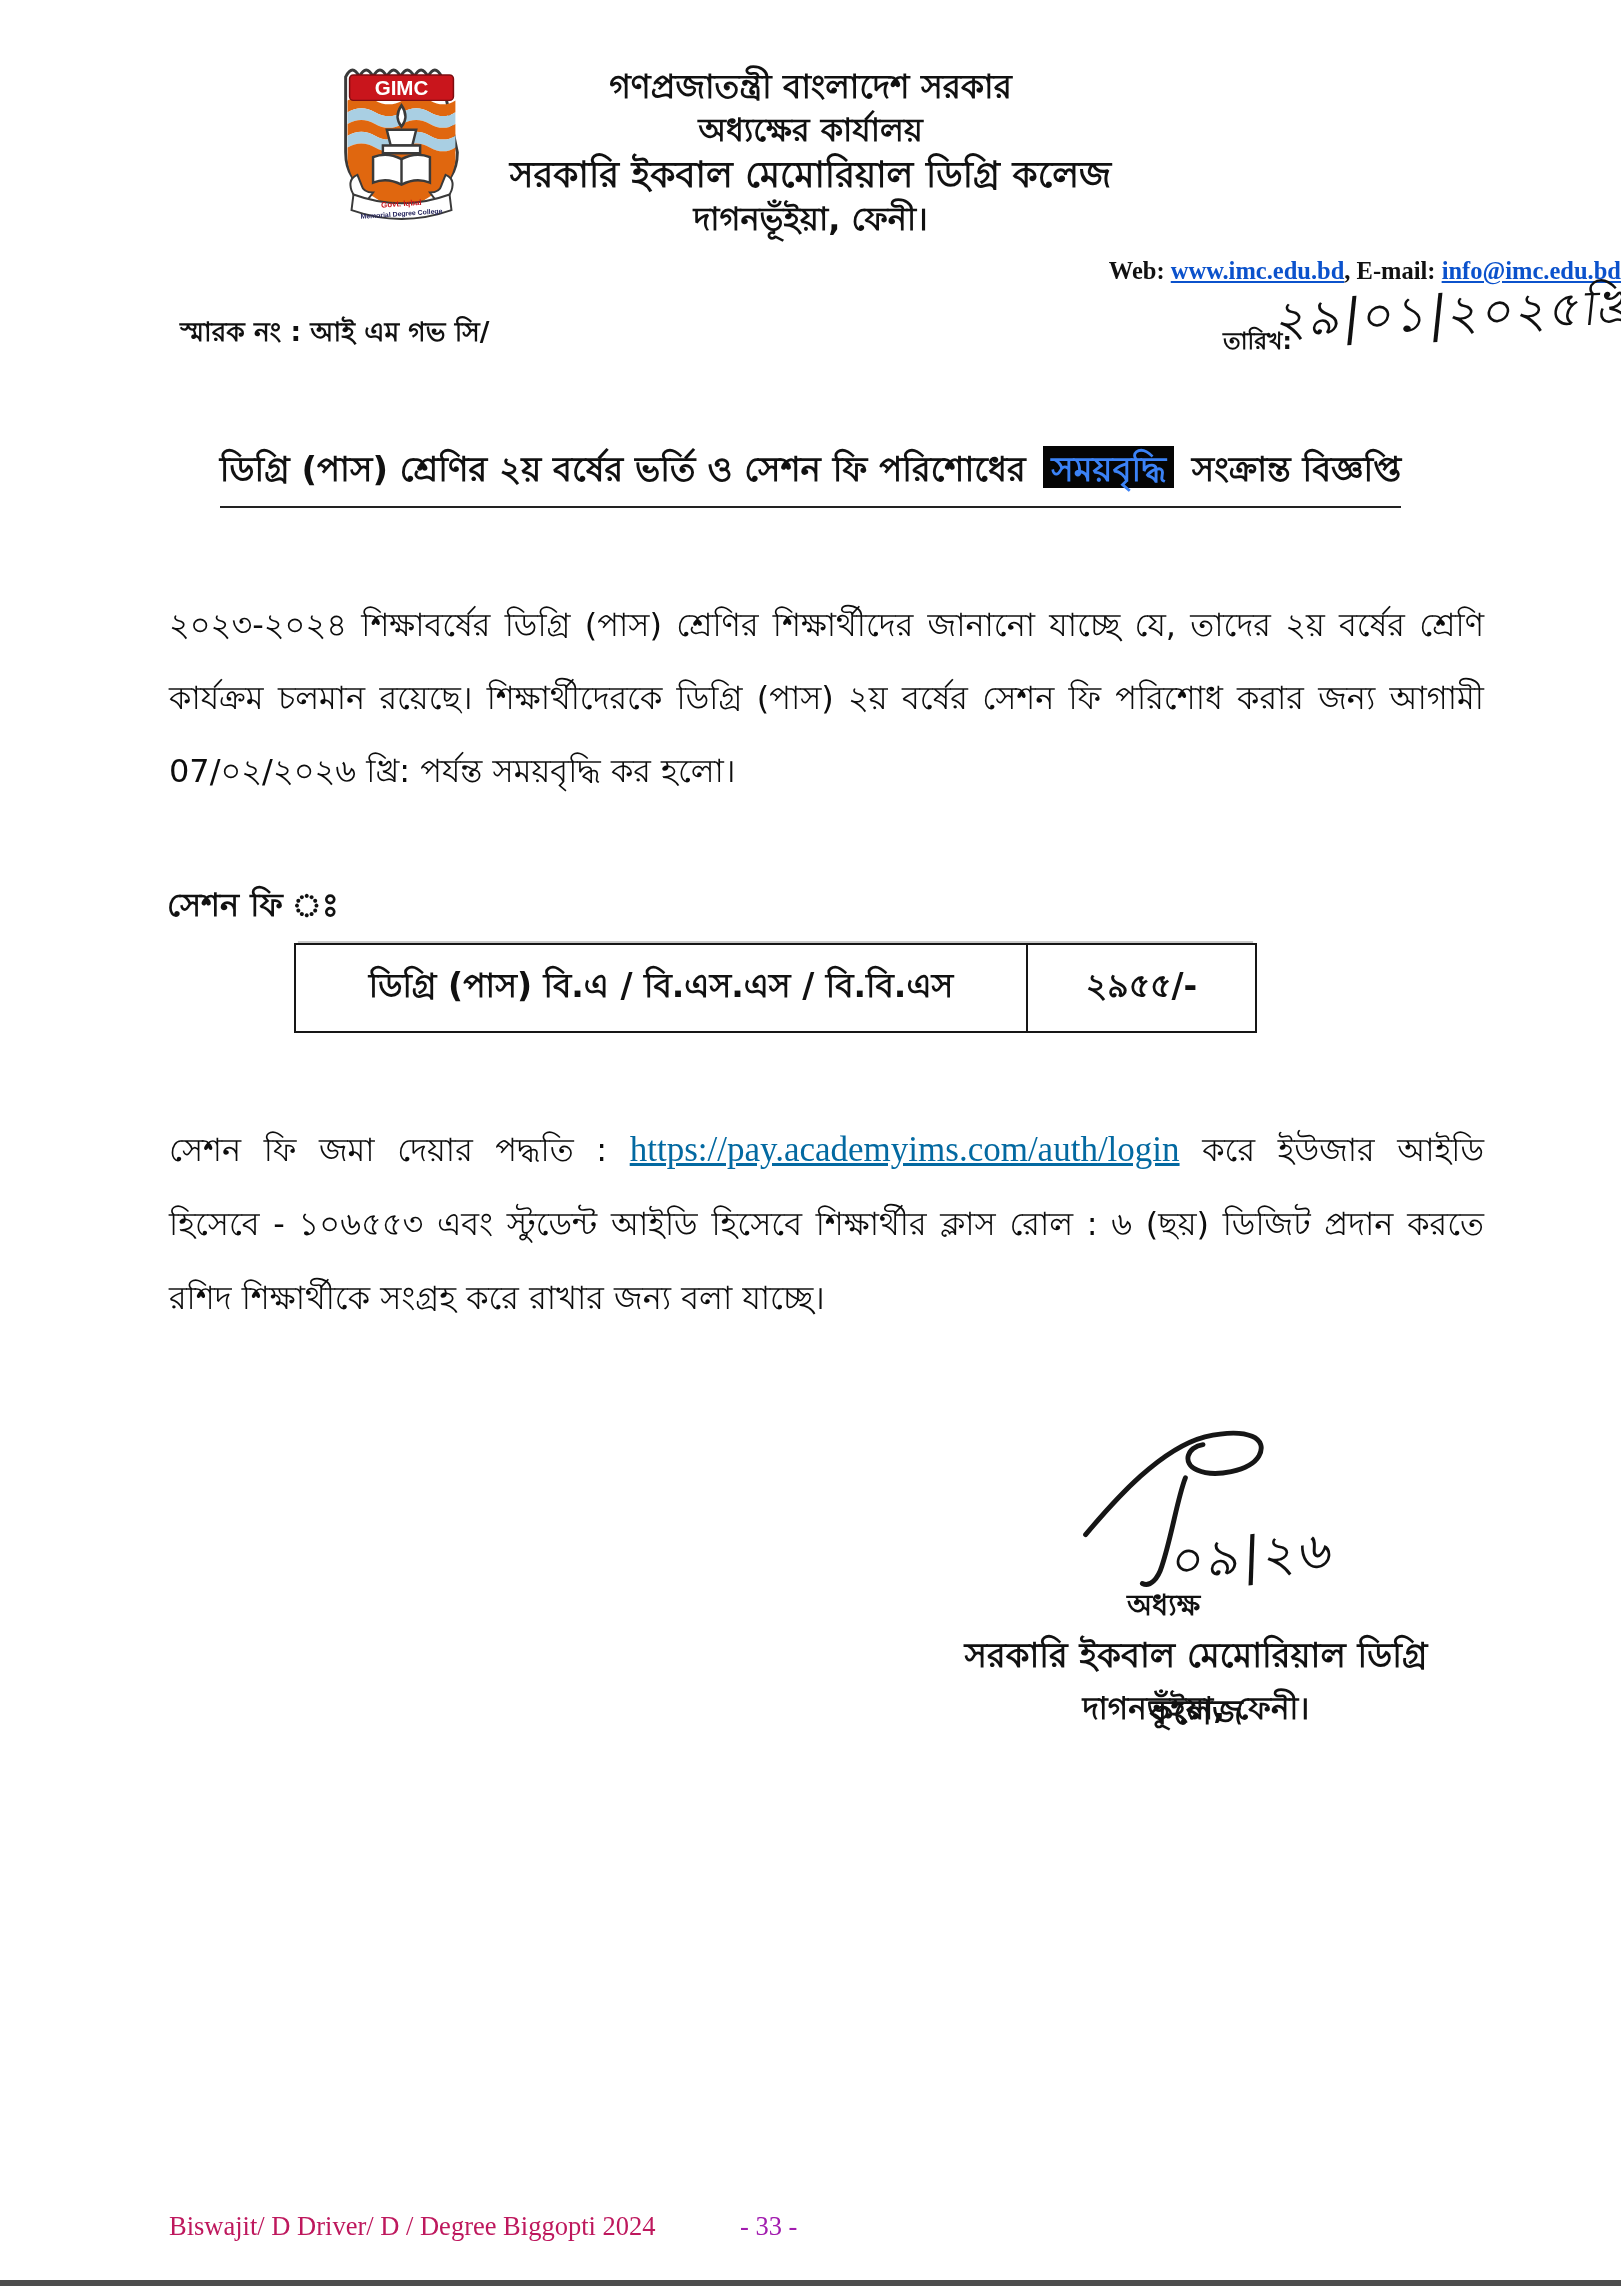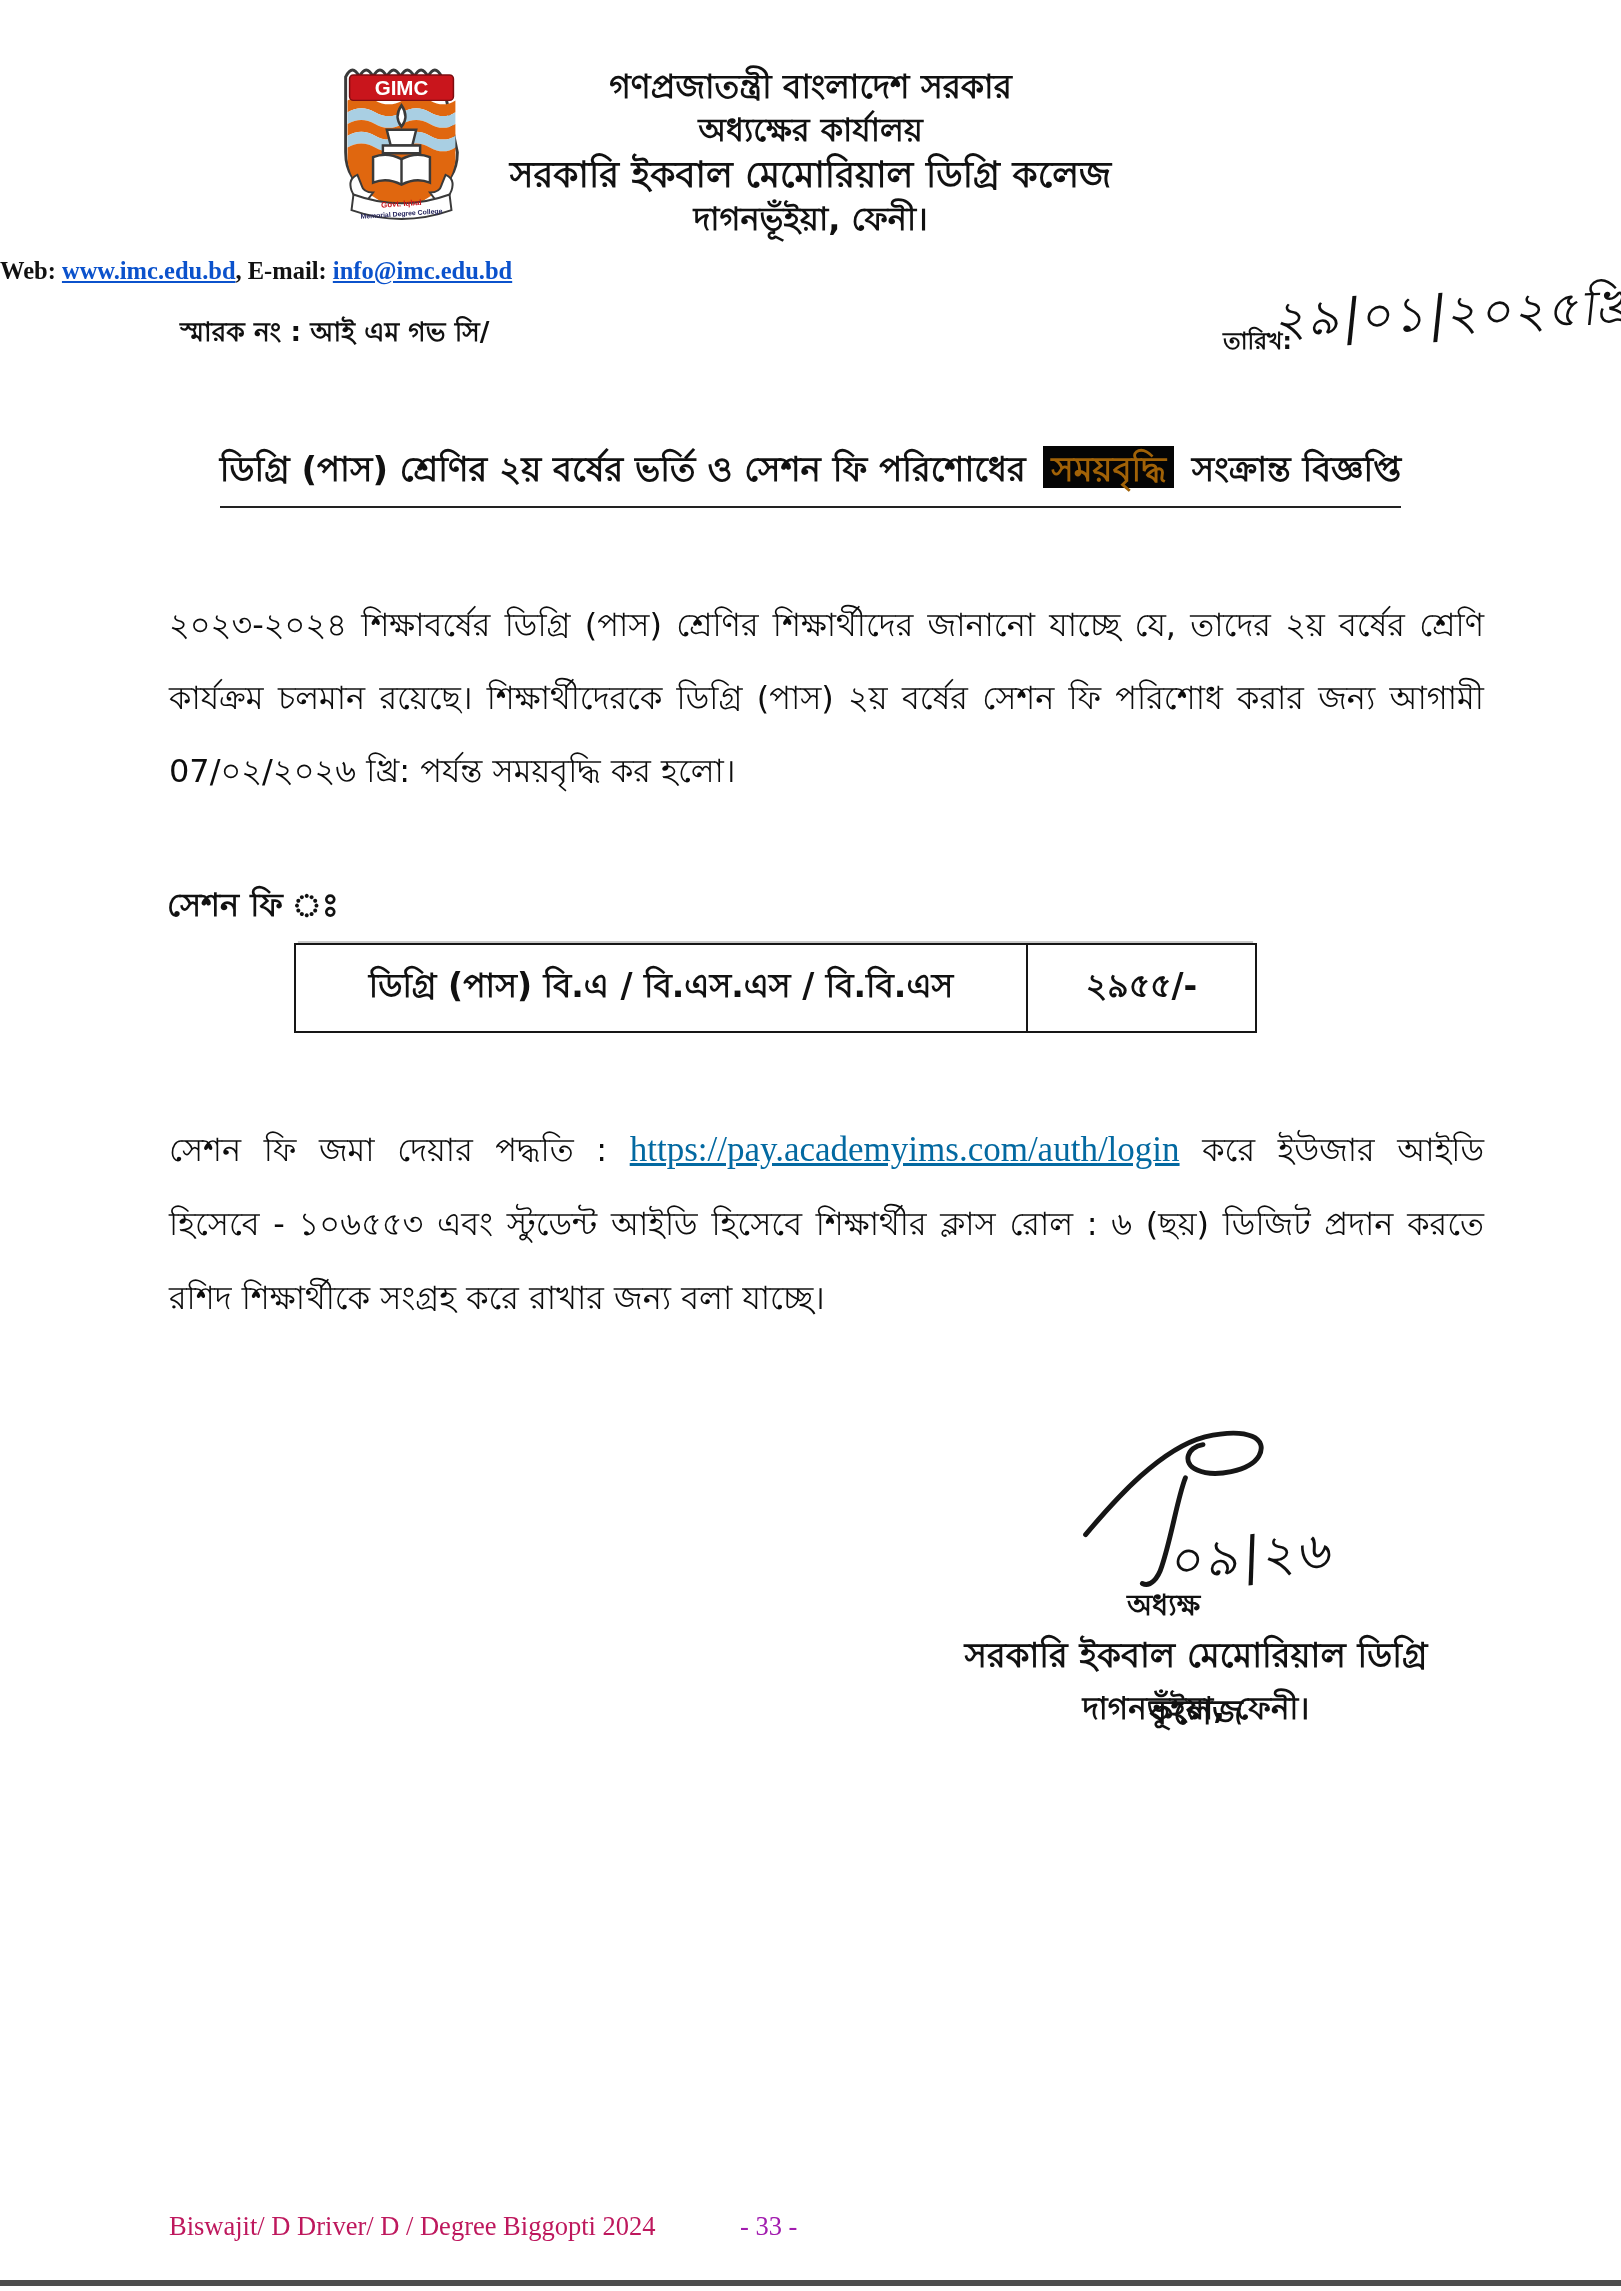--- a/index.html
+++ b/index.html
@@ -14,39 +14,39 @@
   .bn{font-family:"DejaVu Sans","Liberation Sans",sans-serif;}
   .abs{position:absolute;}
 
   
   .header-block{left:0;right:0;top:65px;text-align:center;line-height:1.32;}
   .h-line1{font-size:33px;font-weight:600;}
   .h-line2{font-size:32px;font-weight:600;}
   .h-line3{font-size:36px;font-weight:700;}
   .h-line4{font-size:32px;font-weight:600;}
 
-  .weblinc{left:0;right:0;top:257px;text-align:left;font-size:24.5px;font-weight:bold;}
+  .weblinc{left:0;right:0;top:257px;text-align:right;font-size:24.5px;font-weight:bold;}
   .weblinc a{color:#0b52cc;text-decoration:underline;cursor:pointer;}
 
   .memo-row{left:169px;top:312px;font-size:26.5px;font-weight:600;margin-left:11px;}
   .date-label{left:1223px;top:323px;font-size:23.5px;font-weight:600;}
   .date-hand{
     left:1276px;top:282px;font-size:49px;font-weight:500;
     transform:rotate(-2deg) skewX(-8deg);transform-origin:left center;
     letter-spacing:2px;white-space:nowrap;color:#101010;
   }
 
   
   .title-row{left:0;right:0;top:443px;text-align:center;}
   .title-inner{
     display:inline-block;font-size:34px;font-weight:bold;
     border-bottom:2.9px solid #222;padding-bottom:5.9px;white-space:nowrap;
   }
   .title-hl{
-    background:#050505;color:#a16207;
+    background:#050505;color:#3b82f6;
     padding:5.9px 7.8px 2px 7.8px;margin:0 5.9px;display:inline-block;line-height:1.0;
   }
 
   
   .para{left:169px;width:1315px;font-size:32px;color:#0d0d0d;}
   .para .jline{display:block;text-align:justify;text-align-last:justify;height:73px;}
   .para .lline{display:block;text-align:left;height:73px;}
   .p1{top:600px;}
   .p2{top:1125px;}
   .p2 .jline,.p2 .lline{height:74px;}

